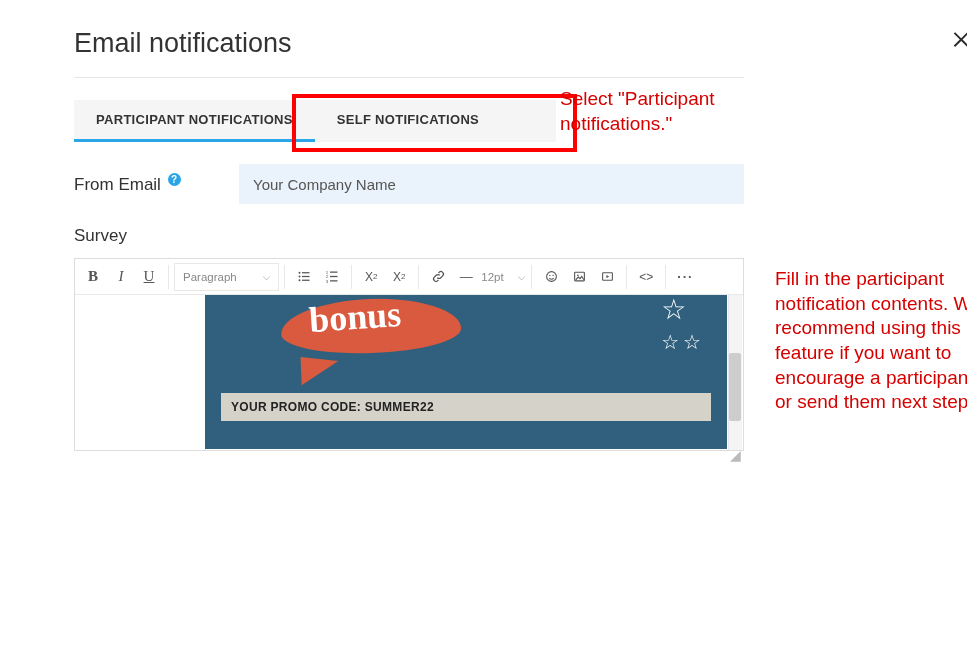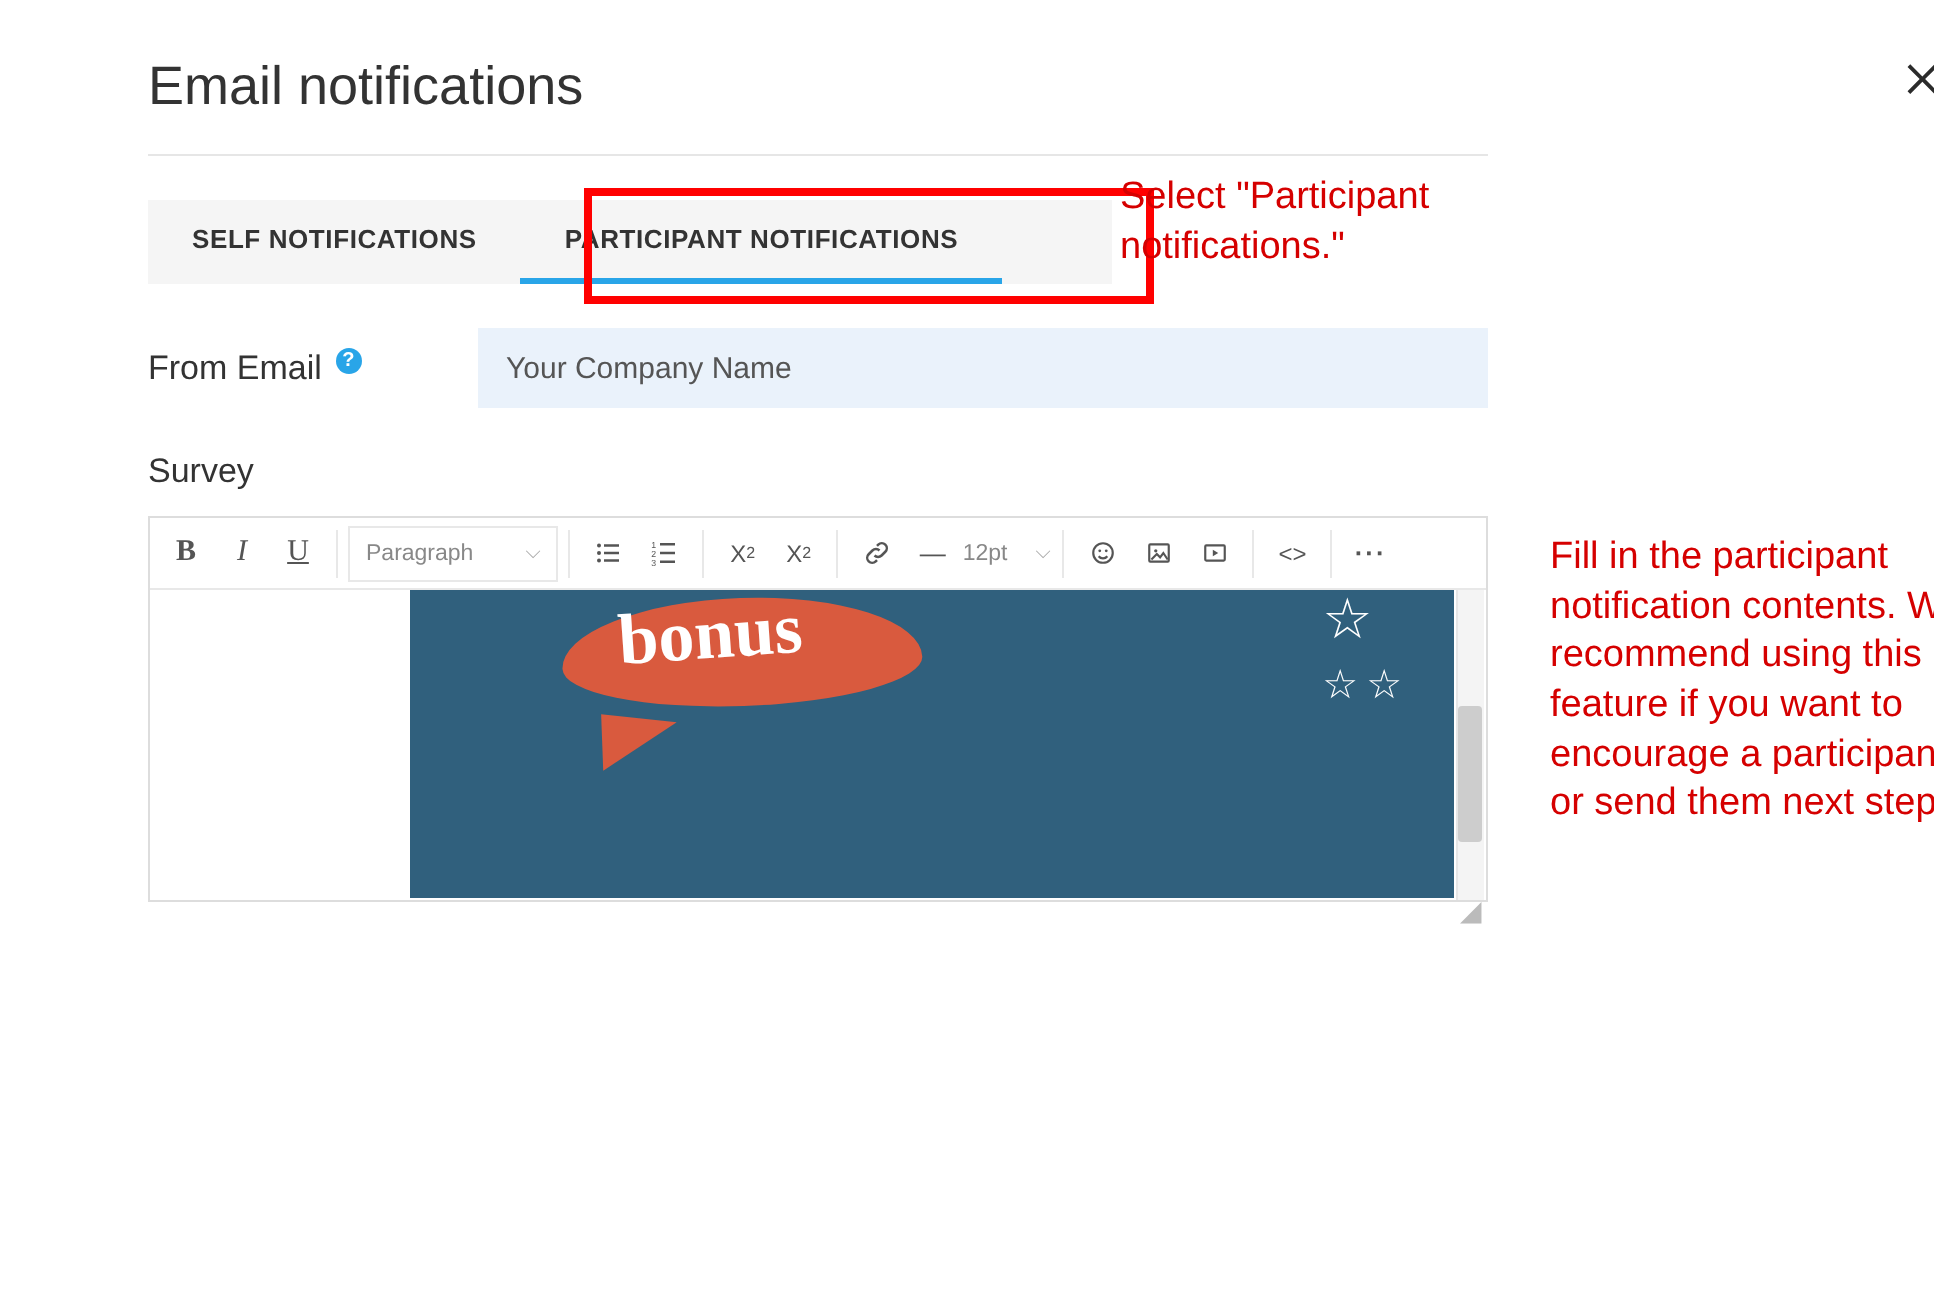--- a/index.html
+++ b/index.html
@@ -69,22 +69,22 @@
       <svg width="22" height="22" viewBox="0 0 24 24">
           <path fill="#2b2b2b" d="M18.3 5.71 12 12l6.3 6.29-1.41 1.42L10.59 13.4l-6.3 6.3L2.88 18.3 9.17 12 2.88 5.71 4.29 4.29l6.3 6.3 6.29-6.3z" transform="scale(1.05)"></path>
         </svg>
     </div>
   </div>
 
   <div class="hr"></div>
 
   <div class="panel">
     <div class="tabs">
+      <div class="tab active">PARTICIPANT NOTIFICATIONS</div>
       <div class="tab">SELF NOTIFICATIONS</div>
-      <div class="tab active">PARTICIPANT NOTIFICATIONS</div>
     </div>
     <div class="red-box red-box-tabs"></div>
 
     <div class="form-row">
       <div class="label">
         <span>From Email</span>
         <span class="help">?</span>
       </div>
       <input class="input" value="Your Company Name" style="">
     </div>
@@ -175,20 +175,21 @@
         <div class="ed-inner">
           <div class="card">
             <div class="bubble">
               <div class="bubble-body"></div>
               <div class="bubble-tail"></div>
               <div class="bubble-txt">bonus</div>
             </div>
             <div class="stars">
               <span class="star-lg">☆</span><br><span>☆</span><span>☆</span>
             </div>
+            <div class="promo-box">YOUR PROMO CODE: SUMMER22</div>
           </div>
         </div>
         <div class="ed-scroll">
           <div class="ed-thumb"></div>
         </div>
       </div>
     </div>
     <div class="resize-grip" style="position:relative;left:656px;top:-4px">◢</div>
 
   </div>

